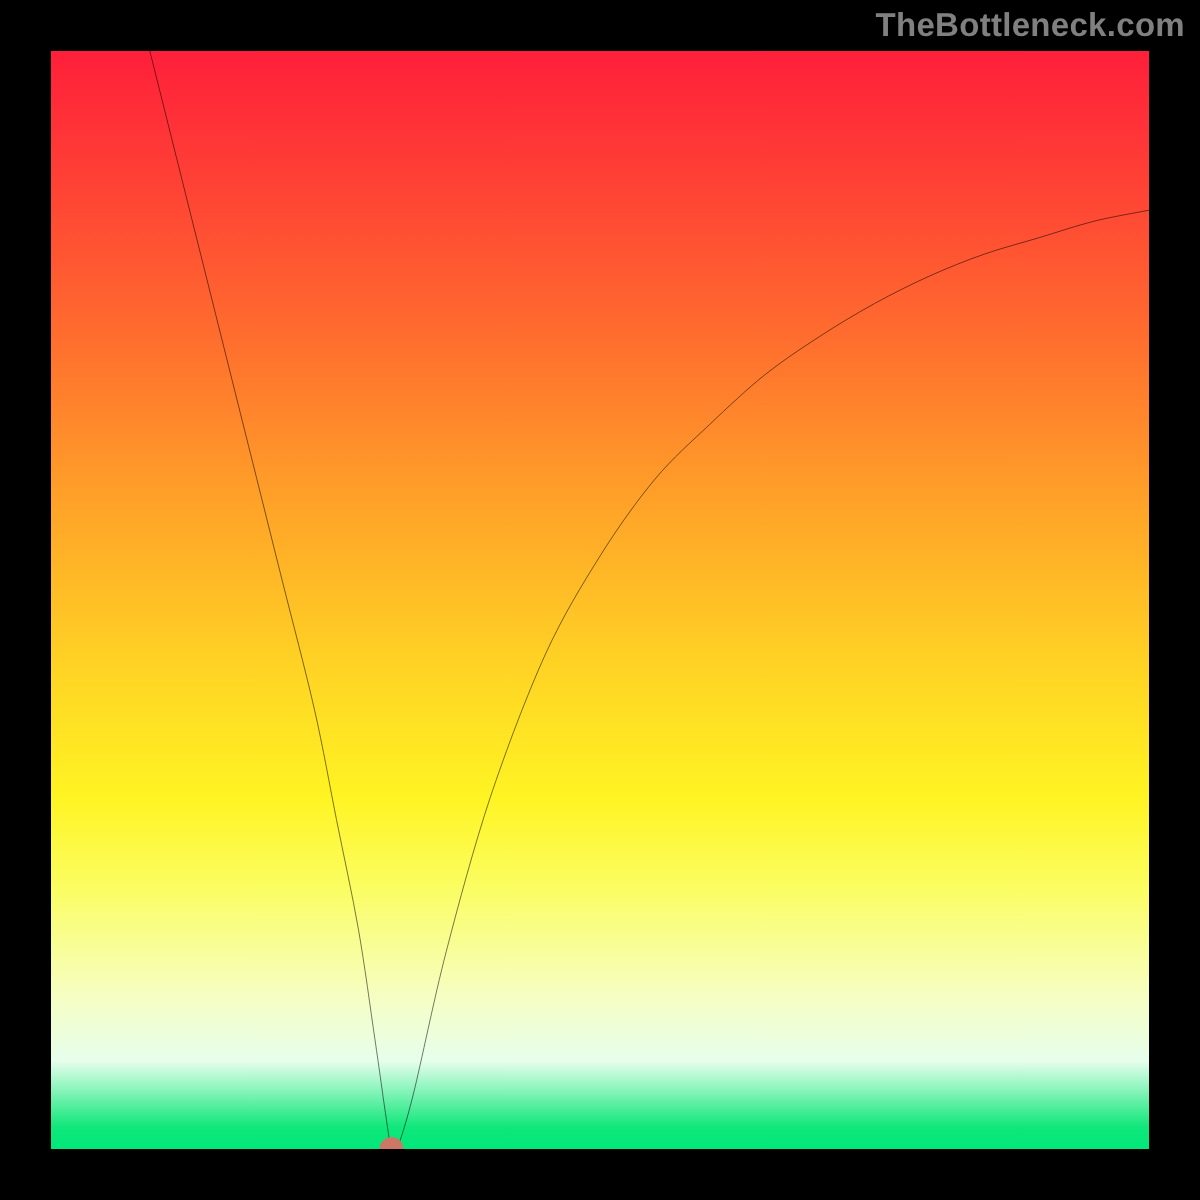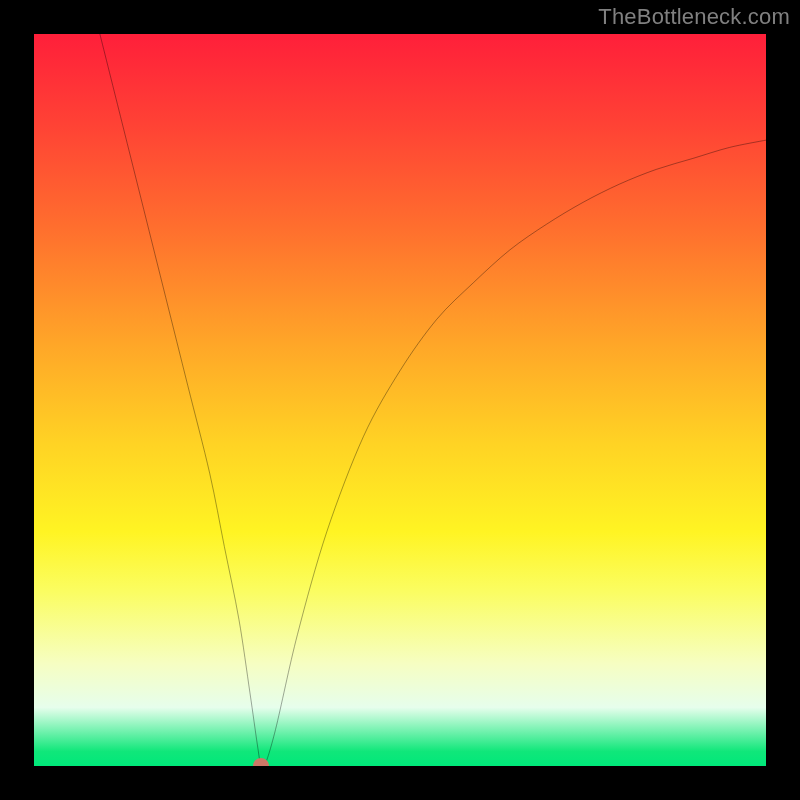--- a/index.html
+++ b/index.html
@@ -16,21 +16,21 @@
     width: 800px;
     height: 800px;
     background: #000;
   }
   .attribution {
     position: absolute;
     top: 4px;
     right: 10px;
     color: #808080;
     font-size: 22px;
-    font-weight: 400;
+    font-weight: 700;
     letter-spacing: 0.2px;
     z-index: 5;
   }
   .plot-area {
     position: absolute;
     left: 34px;
     top: 34px;
     width: 732px;
     height: 732px;
     background: linear-gradient(to bottom,

